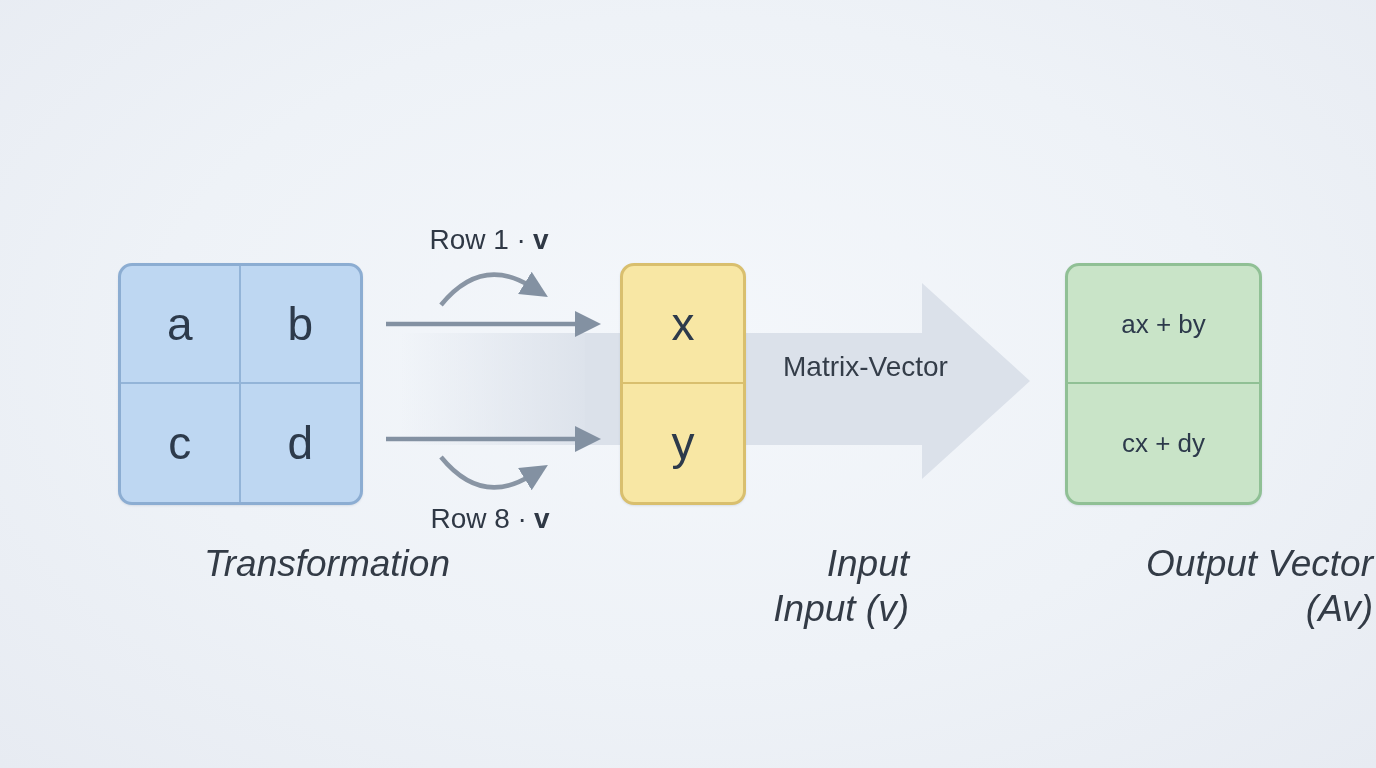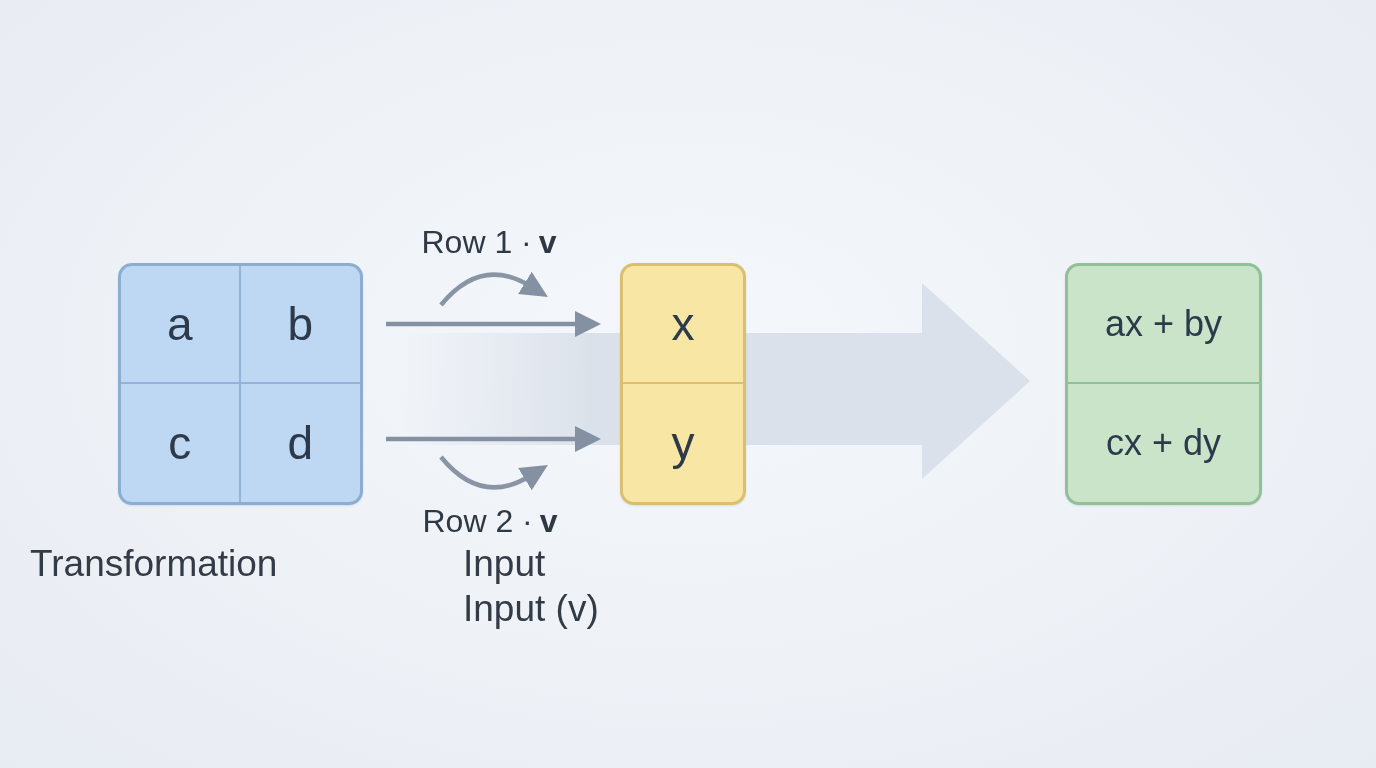--- a/index.html
+++ b/index.html
@@ -44,38 +44,39 @@
     grid-template-rows:1fr 1fr;
   }
   .input-box .cell{font-size:46px;}
   .input-box .cell:nth-child(1){border-bottom:2.5px solid #d9bf6e;}
 
   .output-box{
     left:1065px;top:263px;width:197px;height:242px;
     background:#c9e4c8;border:3px solid #90c095;
     grid-template-rows:1fr 1fr;
   }
-  .output-box .cell{font-size:36px;}
+  .output-box .cell{font-size:26px;}
   .output-box .cell:nth-child(1){border-bottom:2.5px solid #90c095;}
 
   .caption{
     position:absolute;z-index:2;
     width:420px;
-    text-align:left;
+    text-align:right;
     font-size:37px;line-height:45px;
     color:#333b46;
+    font-style:italic;
   }
   .caption-matrix{left:30px;top:541px;}
-  .caption-input{left:463px;top:541px;}
+  .caption-input{left:489px;top:541px;}
   .caption-output{left:953px;top:541px;}
 
   .row-label{
     position:absolute;z-index:2;
     width:260px;text-align:center;
-    font-size:32px;color:#2f3845;
+    font-size:28px;color:#2f3845;
   }
   .row-label .vsym{font-weight:bold;margin-left:7px;}
   .row-label-1{left:359px;top:224px;}
   .row-label-2{left:360px;top:503px;}
 
   .big-arrow-label{
     position:absolute;z-index:3;
     left:783px;top:349px;
     font-size:28px;line-height:36px;
     color:#343d49;
@@ -127,28 +128,32 @@
 
   <div class="box output-box">
     <div class="cell">ax + by</div>
     <div class="cell">cx + dy</div>
   </div>
 
   <div class="row-label row-label-1">
     <span>Row 1 ·</span><span class="vsym">v</span>
   </div>
   <div class="row-label row-label-2">
-    <span>Row 2 ·</span><span class="vsym">v</span>
+    <span>Row 8 ·</span><span class="vsym">v</span>
   </div>
 
   <div class="big-arrow-label">
-    <br>
+    <span>Matrix-Vector</span><br>
   </div>
 
   <div class="caption caption-matrix">
     <span>Transformation</span><br>
   </div>
   <div class="caption caption-input">
     <span>Input</span><br>
     <span>Input (v)</span>
   </div>
+  <div class="caption caption-output">
+    <span>Output Vector</span><br>
+    <span>(Av)</span>
+  </div>
 
 </div>
 
 </body></html>

